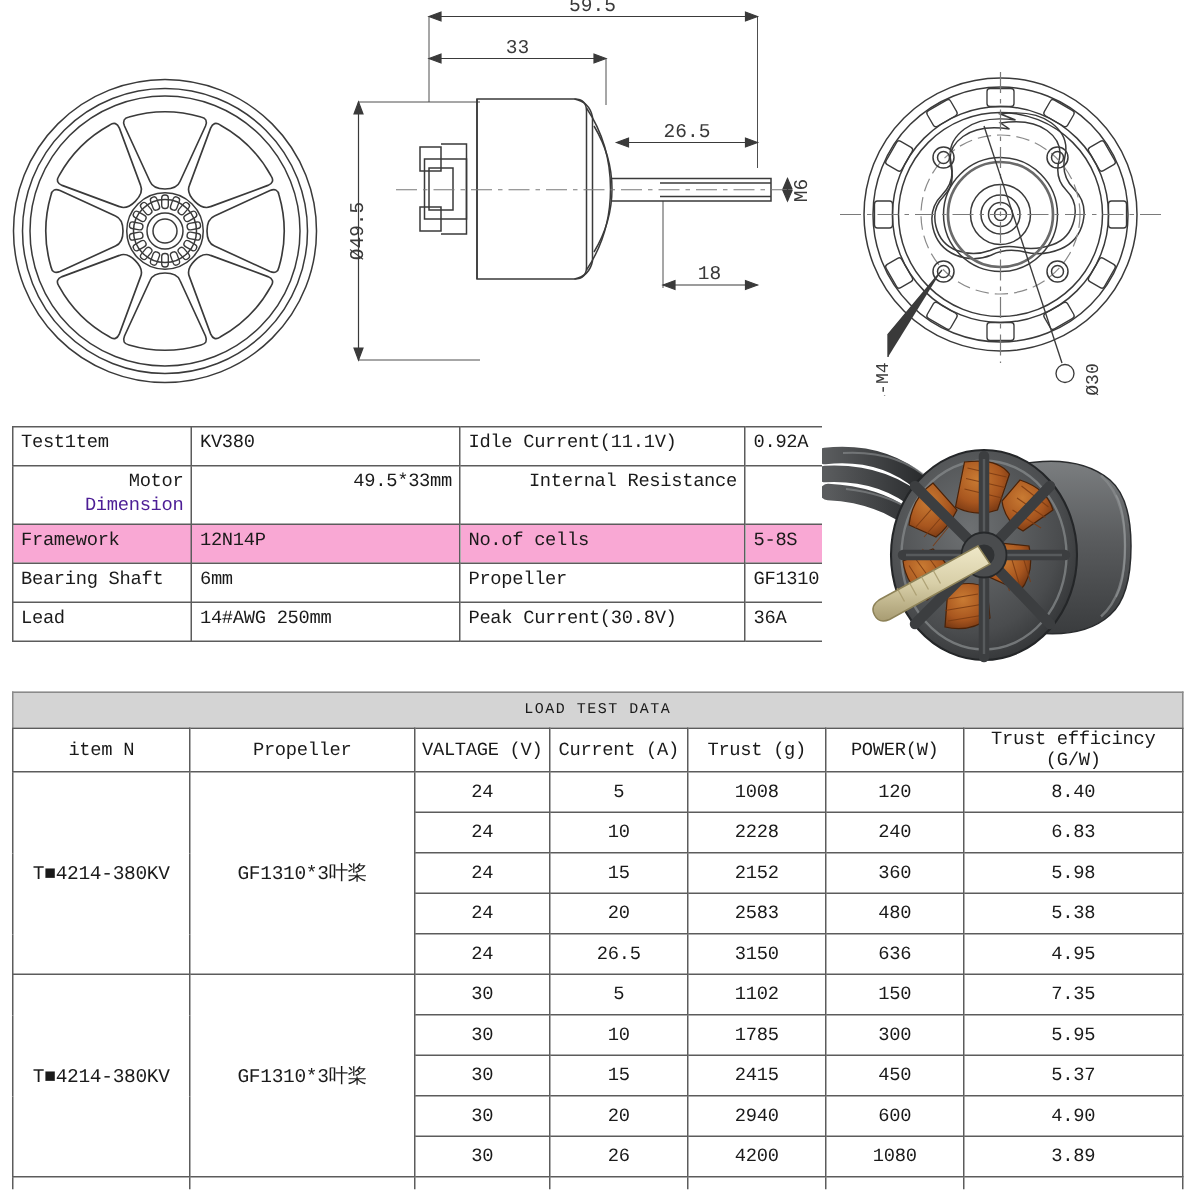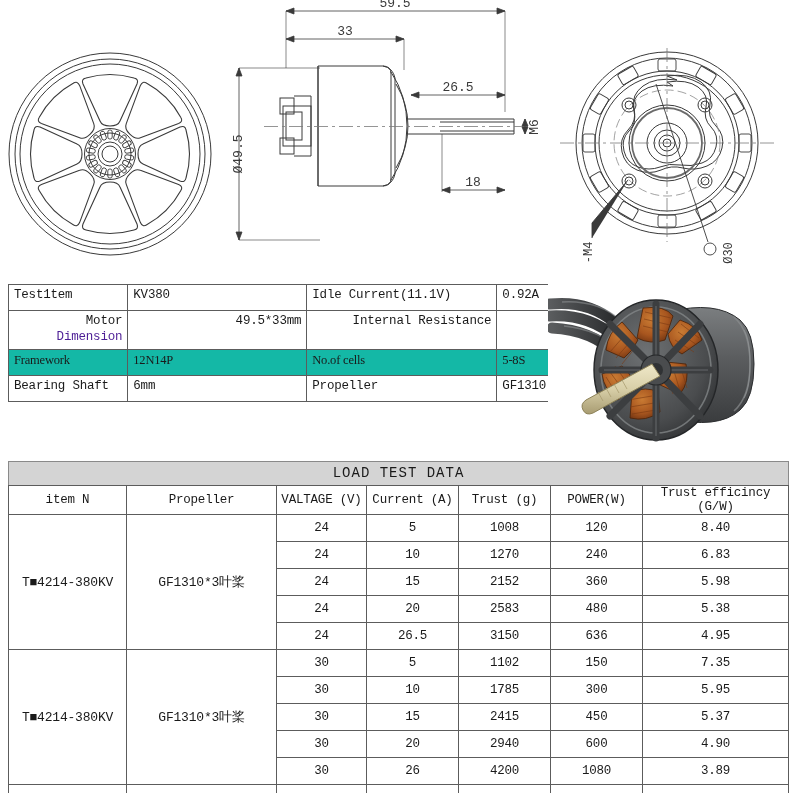--- a/index.html
+++ b/index.html
@@ -55,21 +55,21 @@
   }
   .sc1 { width: 108px; }
   .sc2 { width: 162px; }
   .sc3 { width: 172px; }
   .sc4 { width: 92px;  }
   .clip-row td { height: 19px; padding-top: 2px; text-align: right; }
   .clip-extra {
     display: block;
     color: #4c1d95;
   }
-  .row-tint td { background: #14b8a6; font-family: Liberation Serif, serif; }
+  .row-tint td { background: #f9a8d4; }
 
   
   #motor-photo {
     position: absolute;
     left: 548px;
     top: 272px;
     width: 249px;
     height: 187px;
     overflow: hidden;
     background: #ffffff;
@@ -81,21 +81,21 @@
     position: absolute;
     left: 8px;
     top: 461px;
     width: 781px;
     height: 24px;
     background: #d4d4d4;
     border: 1px solid #8a8a8a;
     border-bottom: none;
     box-sizing: border-box;
     text-align: center;
-    font-size: 14px;
+    font-size: 10px;
     line-height: 23px;
     letter-spacing: 1px;
     color: #1a1a1a;
   }
   #load-table {
     position: absolute;
     left: 8px;
     top: 485px;
     width: 781px;
     border-collapse: collapse;
@@ -425,20 +425,26 @@
         <td>Framework</td>
         <td>12N14P</td>
         <td>No.of cells</td>
         <td>5-8S</td>
       </tr>
       <tr>
         <td>Bearing Shaft</td>
         <td>6mm</td>
         <td>Propeller</td>
         <td>GF1310</td>
+      </tr>
+      <tr>
+        <td>Lead</td>
+        <td>14#AWG 250mm</td>
+        <td>Peak Current(30.8V)</td>
+        <td>36A</td>
       </tr>
     </tbody>
   </table>
 
   <div id="motor-photo">
     <svg width="249" height="187" viewBox="0 0 249 187">
       <defs>
         <linearGradient id="bodyGrad" x1="0" y1="0" x2="0" y2="1">
           <stop offset="0%" stop-color="#7b7e80"></stop>
           <stop offset="45%" stop-color="#5a5c5e"></stop>
@@ -566,21 +572,21 @@
         <td class="prop-cell" rowspan="5">GF1310*3叶桨</td>
         <td>24</td>
         <td>5</td>
         <td>1008</td>
         <td>120</td>
         <td>8.40</td>
       </tr>
       <tr>
         <td>24</td>
         <td>10</td>
-        <td>1270</td>
+        <td>2228</td>
         <td>240</td>
         <td>6.83</td>
       </tr>
       <tr>
         <td>24</td>
         <td>15</td>
         <td>2152</td>
         <td>360</td>
         <td>5.98</td>
       </tr>

